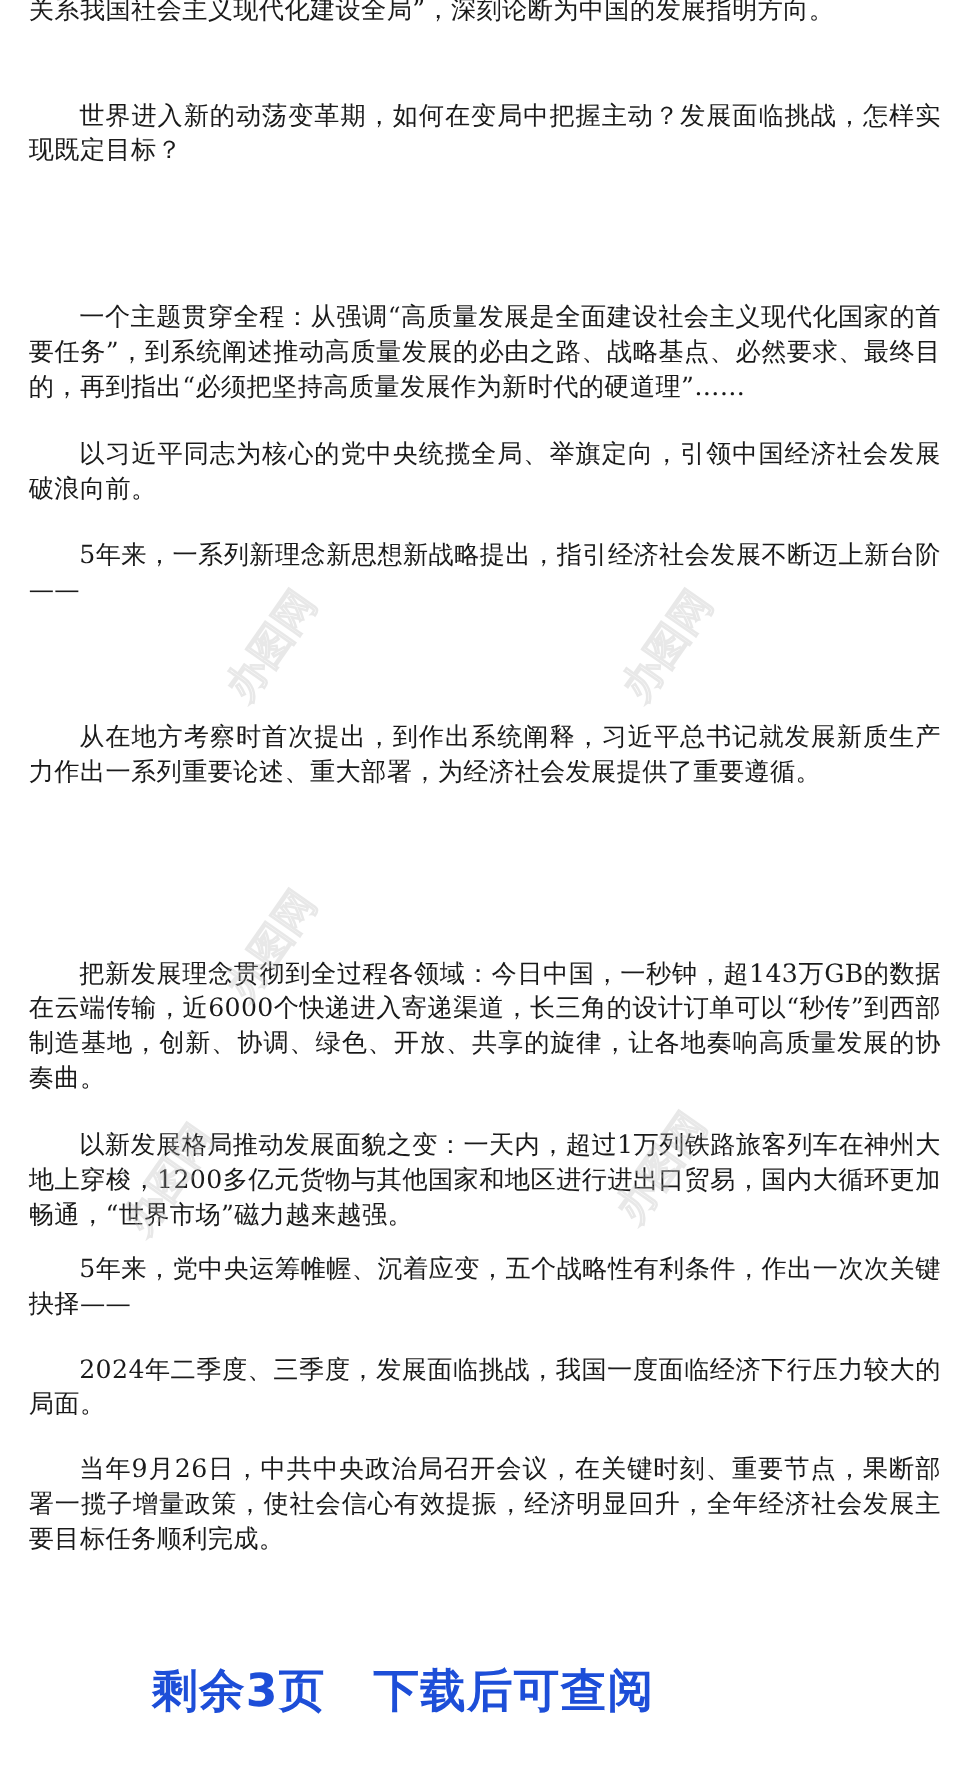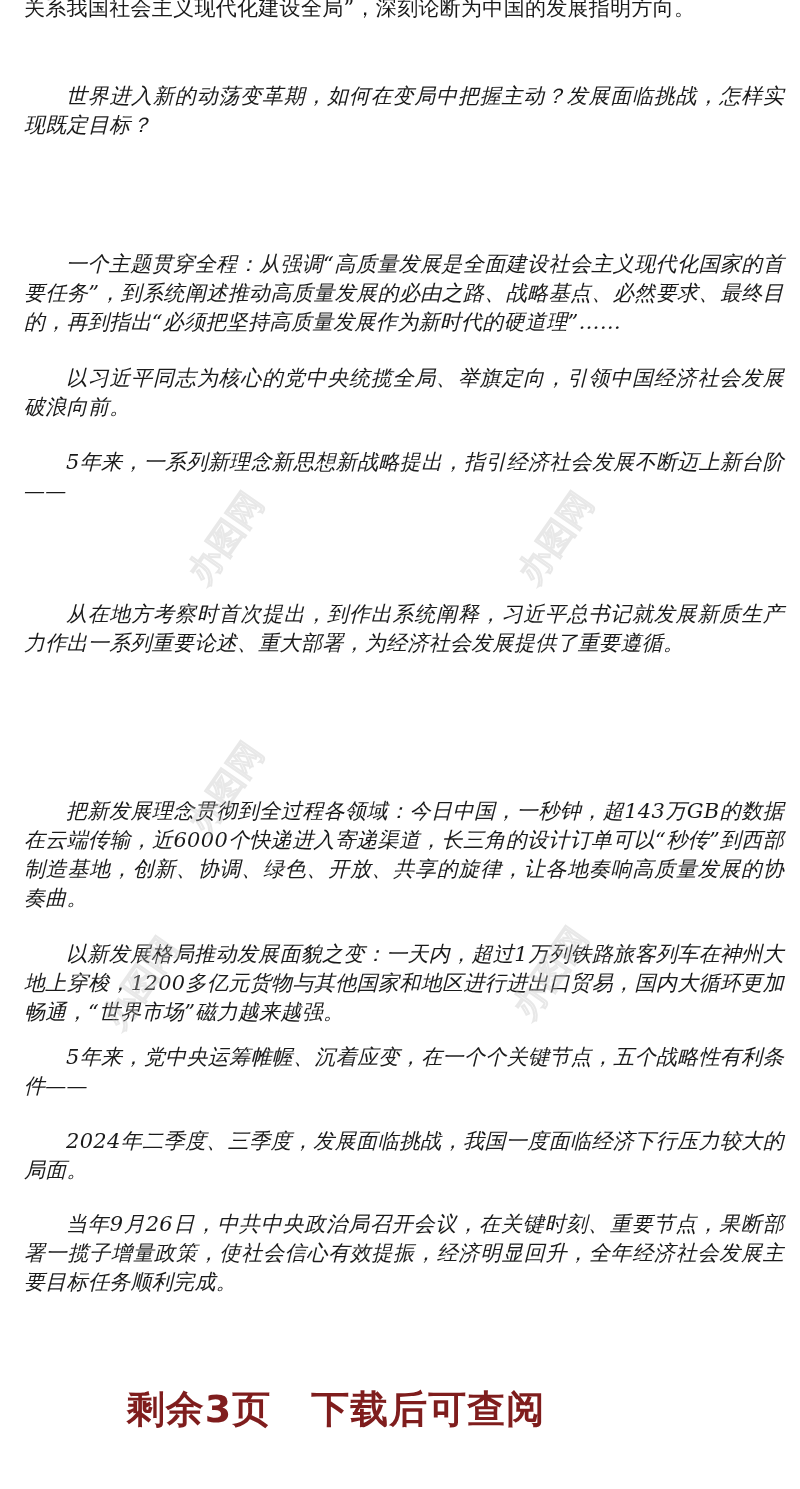--- a/index.html
+++ b/index.html
@@ -26,21 +26,21 @@
       position: absolute;
       left: 24px;
       width: 760px;
       font-size: 21px;
       line-height: 29px;
       letter-spacing: 0.3px;
       margin: 0;
       text-align: justify;
       text-align-last: left;
     }
-    .indent { text-indent: 42px; font-style: italic; }
+    .indent { text-indent: 42px; }
     .watermark {
       position: absolute;
       font-family: "DejaVu Sans", sans-serif;
       font-size: 34px;
       font-weight: bold;
       color: rgba(200, 200, 200, 0.28);
       transform: rotate(-55deg);
       white-space: nowrap;
       pointer-events: none;
       -webkit-text-stroke: 1px rgba(190,190,190,0.35);
@@ -48,39 +48,39 @@
     }
     .footer-banner {
       position: absolute;
       left: 0;
       top: 1384px;
       width: 672px;
       text-align: center;
       font-family: "DejaVu Sans", sans-serif;
       font-weight: bold;
       font-size: 38px;
-      color: #7f1d1d;
+      color: #1d4ed8;
       letter-spacing: 1px;
     }
     .footer-banner .gap { display: inline-block; width: 40px; }
   </style>
 </head>
 <body>
 
 <div class="page">
 
   <p class="para" style="top:-6px">关系我国社会主义现代化建设全局”，深刻论断为中国的发展指明方向。</p>
   <p class="para indent" style="top:82px">世界进入新的动荡变革期，如何在变局中把握主动？发展面临挑战，怎样实现既定目标？</p>
   <p class="para indent" style="top:250px">一个主题贯穿全程：从强调“高质量发展是全面建设社会主义现代化国家的首要任务”，到系统阐述推动高质量发展的必由之路、战略基点、必然要求、最终目的，再到指出“必须把坚持高质量发展作为新时代的硬道理”……</p>
   <p class="para indent" style="top:364px">以习近平同志为核心的党中央统揽全局、举旗定向，引领中国经济社会发展破浪向前。</p>
   <p class="para indent" style="top:448px">5年来，一系列新理念新思想新战略提出，指引经济社会发展不断迈上新台阶——</p>
   <p class="para indent" style="top:600px">从在地方考察时首次提出，到作出系统阐释，习近平总书记就发展新质生产力作出一系列重要论述、重大部署，为经济社会发展提供了重要遵循。</p>
   <p class="para indent" style="top:797px">把新发展理念贯彻到全过程各领域：今日中国，一秒钟，超143万GB的数据在云端传输，近6000个快递进入寄递渠道，长三角的设计订单可以“秒传”到西部制造基地，创新、协调、绿色、开放、共享的旋律，让各地奏响高质量发展的协奏曲。</p>
   <p class="para indent" style="top:940px">以新发展格局推动发展面貌之变：一天内，超过1万列铁路旅客列车在神州大地上穿梭，1200多亿元货物与其他国家和地区进行进出口贸易，国内大循环更加畅通，“世界市场”磁力越来越强。</p>
-  <p class="para indent" style="top:1043px">5年来，党中央运筹帷幄、沉着应变，在一个个关键节点，五个战略性有利条件——</p>
+  <p class="para indent" style="top:1043px">5年来，党中央运筹帷幄、沉着应变，五个战略性有利条件，作出一次次关键抉择——</p>
   <p class="para indent" style="top:1127px">2024年二季度、三季度，发展面临挑战，我国一度面临经济下行压力较大的局面。</p>
   <p class="para indent" style="top:1210px">当年9月26日，中共中央政治局召开会议，在关键时刻、重要节点，果断部署一揽子增量政策，使社会信心有效提振，经济明显回升，全年经济社会发展主要目标任务顺利完成。</p>
 
   <div class="watermark" style="left:175px; top:515px;">办图网</div>
   <div class="watermark" style="left:505px; top:515px;">办图网</div>
   <div class="watermark" style="left:175px; top:765px;">办图网</div>
   <div class="watermark" style="left:90px; top:960px;">办图网</div>
   <div class="watermark" style="left:500px; top:950px;">办图网</div>
 
   <div class="footer-banner">

